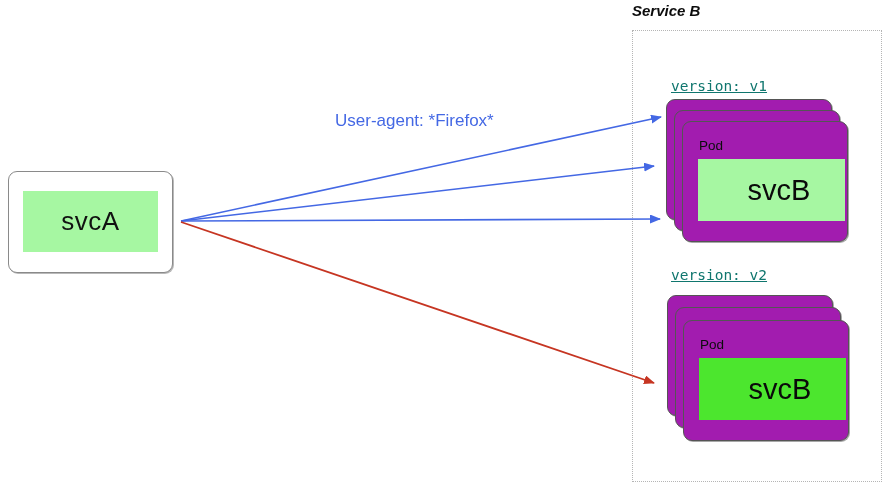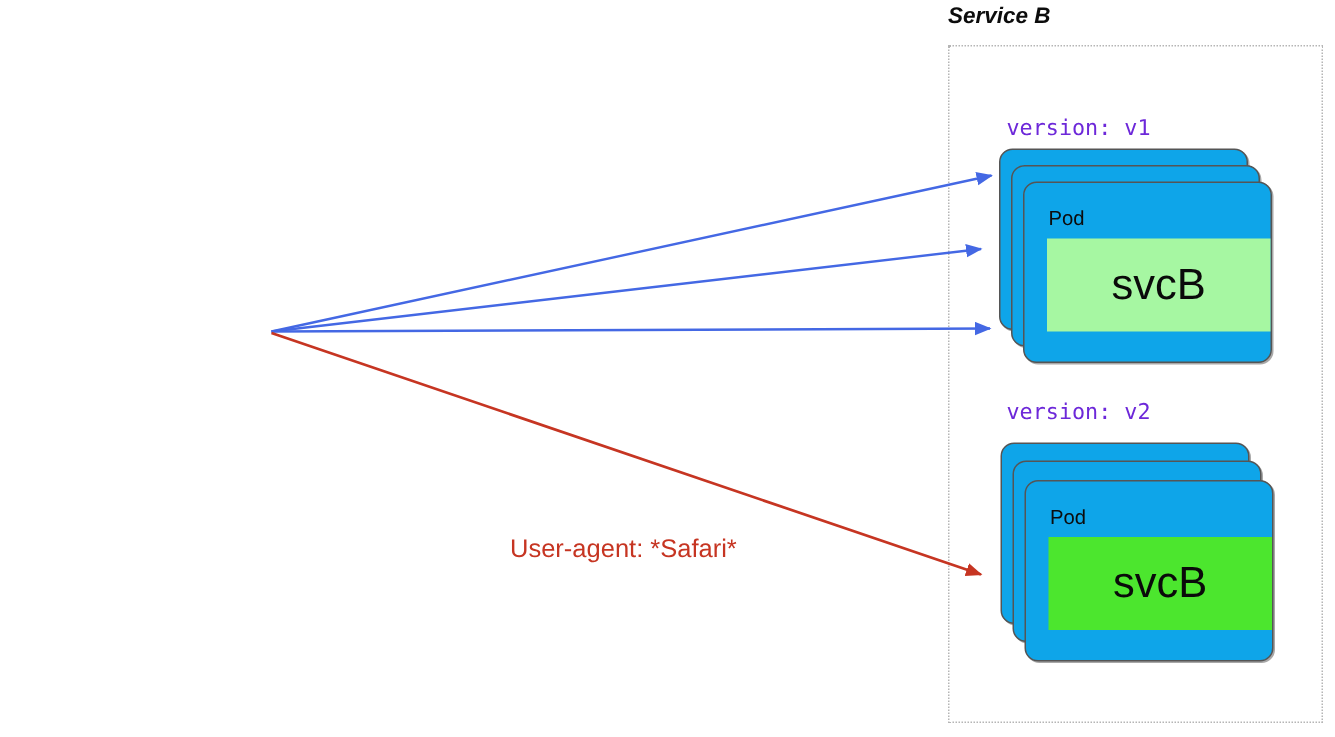--- a/index.html
+++ b/index.html
@@ -33,65 +33,68 @@
   .serviceb-box{
     left:632px;top:30px;width:250px;height:452px;box-sizing:border-box;
     border:1px dotted #b5b5b5;z-index:1;background:transparent;
   }
   .serviceb-title{
     left:632px;top:2px;font-size:15px;font-weight:bold;color:#0c0c0c;z-index:2;font-style:italic;
   }
 
   .version-label{
     font-family:"DejaVu Sans Mono","Liberation Mono",monospace;
-    font-size:14.5px;color:#6d28d9;z-index:2;white-space:nowrap;
+    font-size:14.5px;color:#0f766e;z-index:2;white-space:nowrap;text-decoration:underline;
   }
   .version-label.v1{left:671px;top:78px;}
   .version-label.v2{left:671px;top:267px;}
 
   .pod-card{
-    box-sizing:border-box;width:166px;height:121px;background:#0ea5e9;
+    box-sizing:border-box;width:166px;height:121px;background:#a21caf;
     border:1px solid #555;border-radius:9px;box-shadow:1px 1px 0 #a8a8a8;
   }
   .stack-v1 .layer1{left:666px;top:99px;z-index:2;}
   .stack-v1 .layer2{left:674px;top:110px;z-index:2;}
   .stack-v1 .front {left:682px;top:121px;z-index:3;}
   .stack-v2 .layer1{left:667px;top:295px;z-index:2;}
   .stack-v2 .layer2{left:675px;top:307px;z-index:2;}
   .stack-v2 .front {left:683px;top:320px;z-index:3;}
 
   .pod-label{position:absolute;left:16px;top:16px;font-size:13.5px;color:#0c0c0c;}
   .pod-fill{
-    position:absolute;left:15px;top:37px;width:149px;height:62px;
+    position:absolute;left:15px;top:37px;width:132px;height:62px;
     display:flex;align-items:center;justify-content:center;
-    font-size:29px;color:#0a0a0a;
+    font-size:29px;color:#0a0a0a;padding-left:15px;
   }
 </style>
 </head>
 <body>
 
 <div id="canvas">
 
+  <div class="abs svc-node">
+    <div class="svc-node-fill" style="background: rgb(166, 247, 162);">svcA</div>
+  </div>
 
   <svg id="arrows" class="abs" width="890" height="491" viewBox="0 0 890 491">
     <defs>
       <marker id="head-blue" markerUnits="userSpaceOnUse" markerWidth="13" markerHeight="11" refX="10" refY="4.5" orient="auto">
         <path d="M0,0 L11,4.5 L0,9 Z" style="fill: rgb(68, 104, 228);"></path>
       </marker>
       <marker id="head-red" markerUnits="userSpaceOnUse" markerWidth="13" markerHeight="11" refX="10" refY="4.5" orient="auto">
         <path d="M0,0 L11,4.5 L0,9 Z" style="fill: rgb(198, 53, 34);"></path>
       </marker>
     </defs>
     <line x1="181" y1="221" x2="661" y2="117" stroke-width="1.6" marker-end="url(#head-blue)" style="stroke: rgb(68, 104, 228);"></line>
     <line x1="181" y1="221" x2="654" y2="166" stroke-width="1.6" marker-end="url(#head-blue)" style="stroke: rgb(68, 104, 228);"></line>
     <line x1="181" y1="221" x2="660" y2="219" stroke-width="1.6" marker-end="url(#head-blue)" style="stroke: rgb(68, 104, 228);"></line>
     <line x1="181" y1="222" x2="654" y2="383" stroke-width="1.8" marker-end="url(#head-red)" style="stroke: rgb(198, 53, 34);"></line>
   </svg>
 
-  <div class="abs route-label safari" style="color: rgb(198, 53, 34);">User-agent: *Safari*</div>
+  <div class="abs route-label firefox" style="color: rgb(68, 104, 228);">User-agent: *Firefox*</div>
 
   <div class="abs serviceb-title">Service B</div>
   <div class="abs serviceb-box"></div>
 
   <div class="abs version-label v1">version: v1</div>
   <div class="stack-v1">
     <div class="abs pod-card layer1"></div>
     <div class="abs pod-card layer2"></div>
     <div class="abs pod-card front">
       <div class="pod-label">Pod</div>

